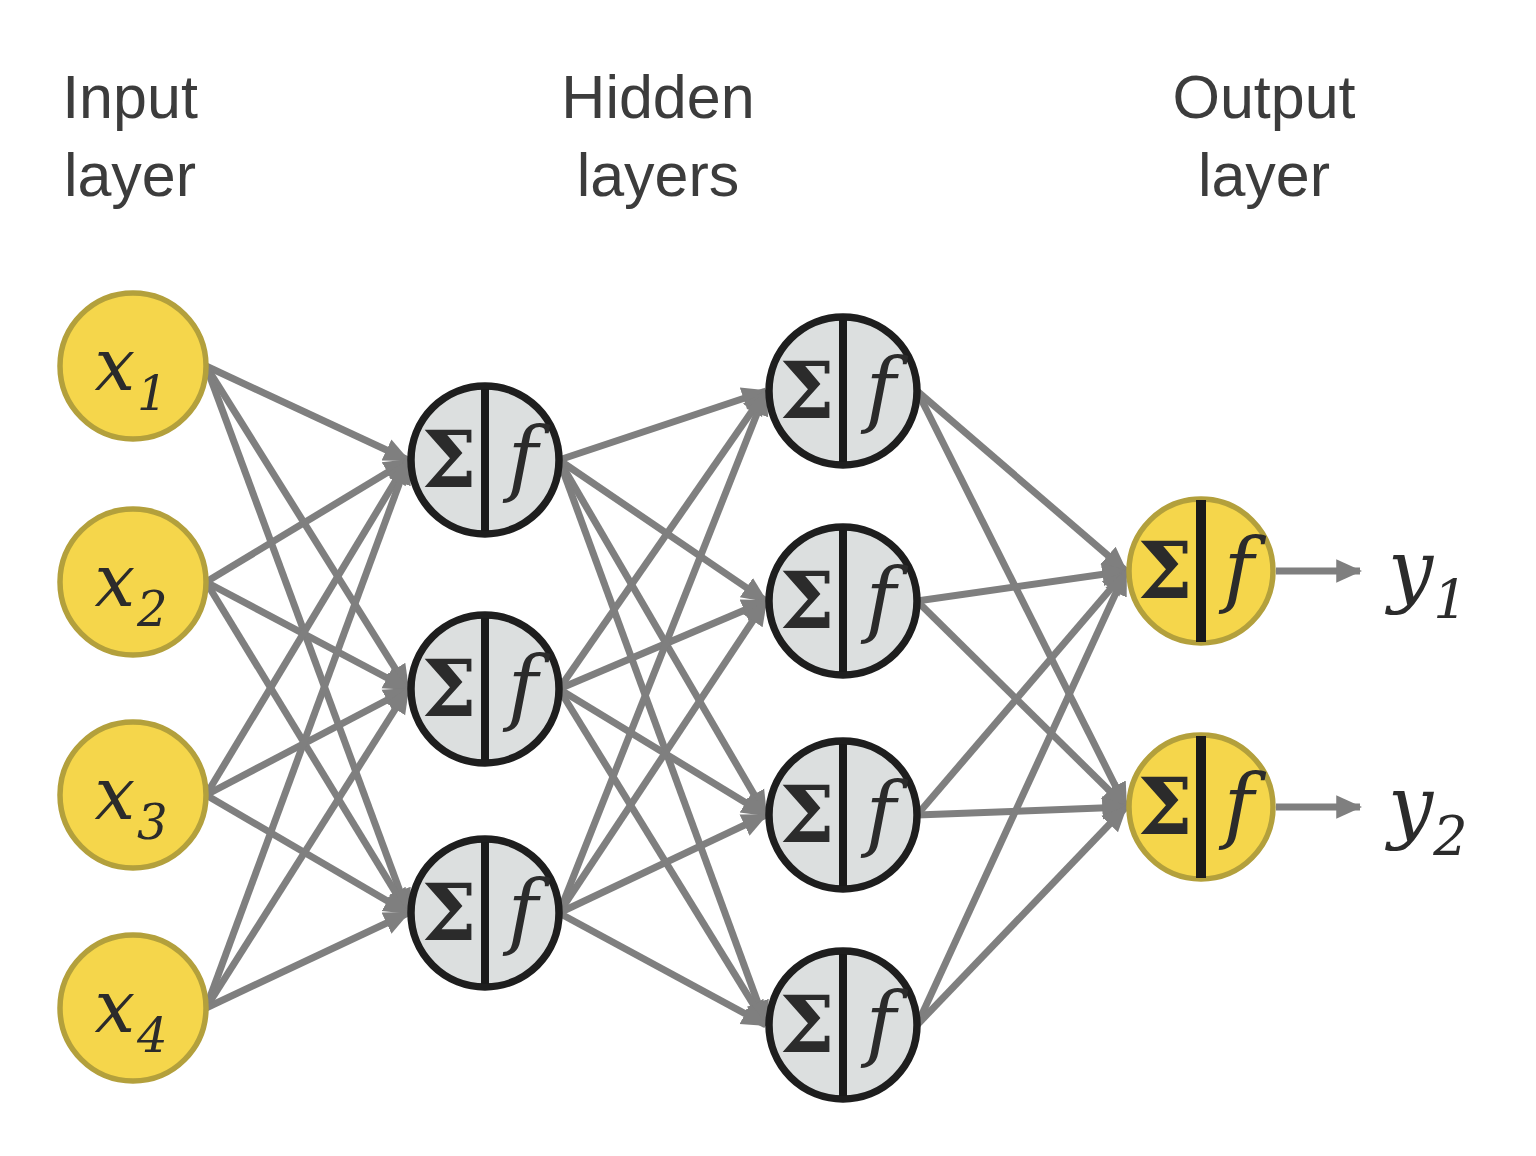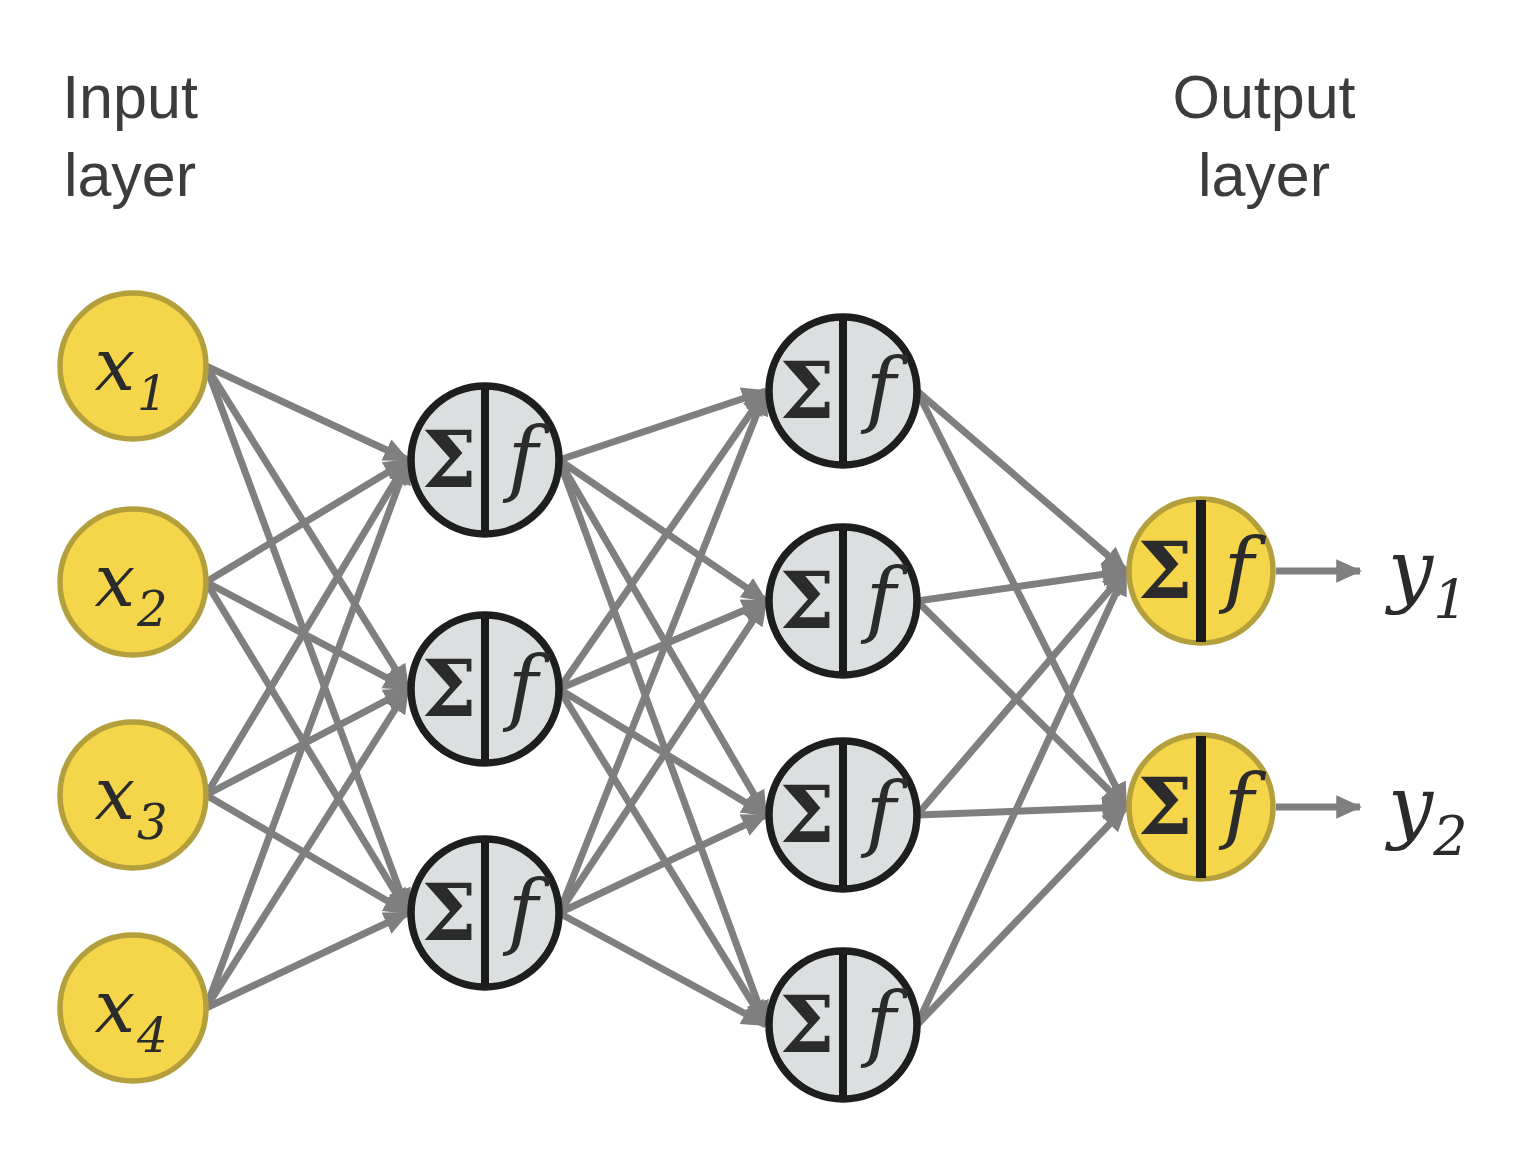--- a/index.html
+++ b/index.html
@@ -30,20 +30,24 @@
 </head>
 <body>
 
 <div class="stage">
 
   <div class="col-label col-input">
     <span>Input</span>
     <span>layer</span>
   </div>
 
+  <div class="col-label col-hidden">
+    <span>Hidden</span>
+    <span>layers</span>
+  </div>
 
   <div class="col-label col-output">
     <span>Output</span>
     <span>layer</span>
   </div>
 
   <svg id="net-svg" class="net" width="1536" height="1156" viewBox="0 0 1536 1156">
       <defs>
         <marker id="arrow" viewBox="0 0 12 12" refX="11" refY="6" markerWidth="3.7" markerHeight="3.7" orient="auto">
           <path d="M0,0.6 L12,6 L0,11.4 Z" fill="#7f7f7f"></path>

